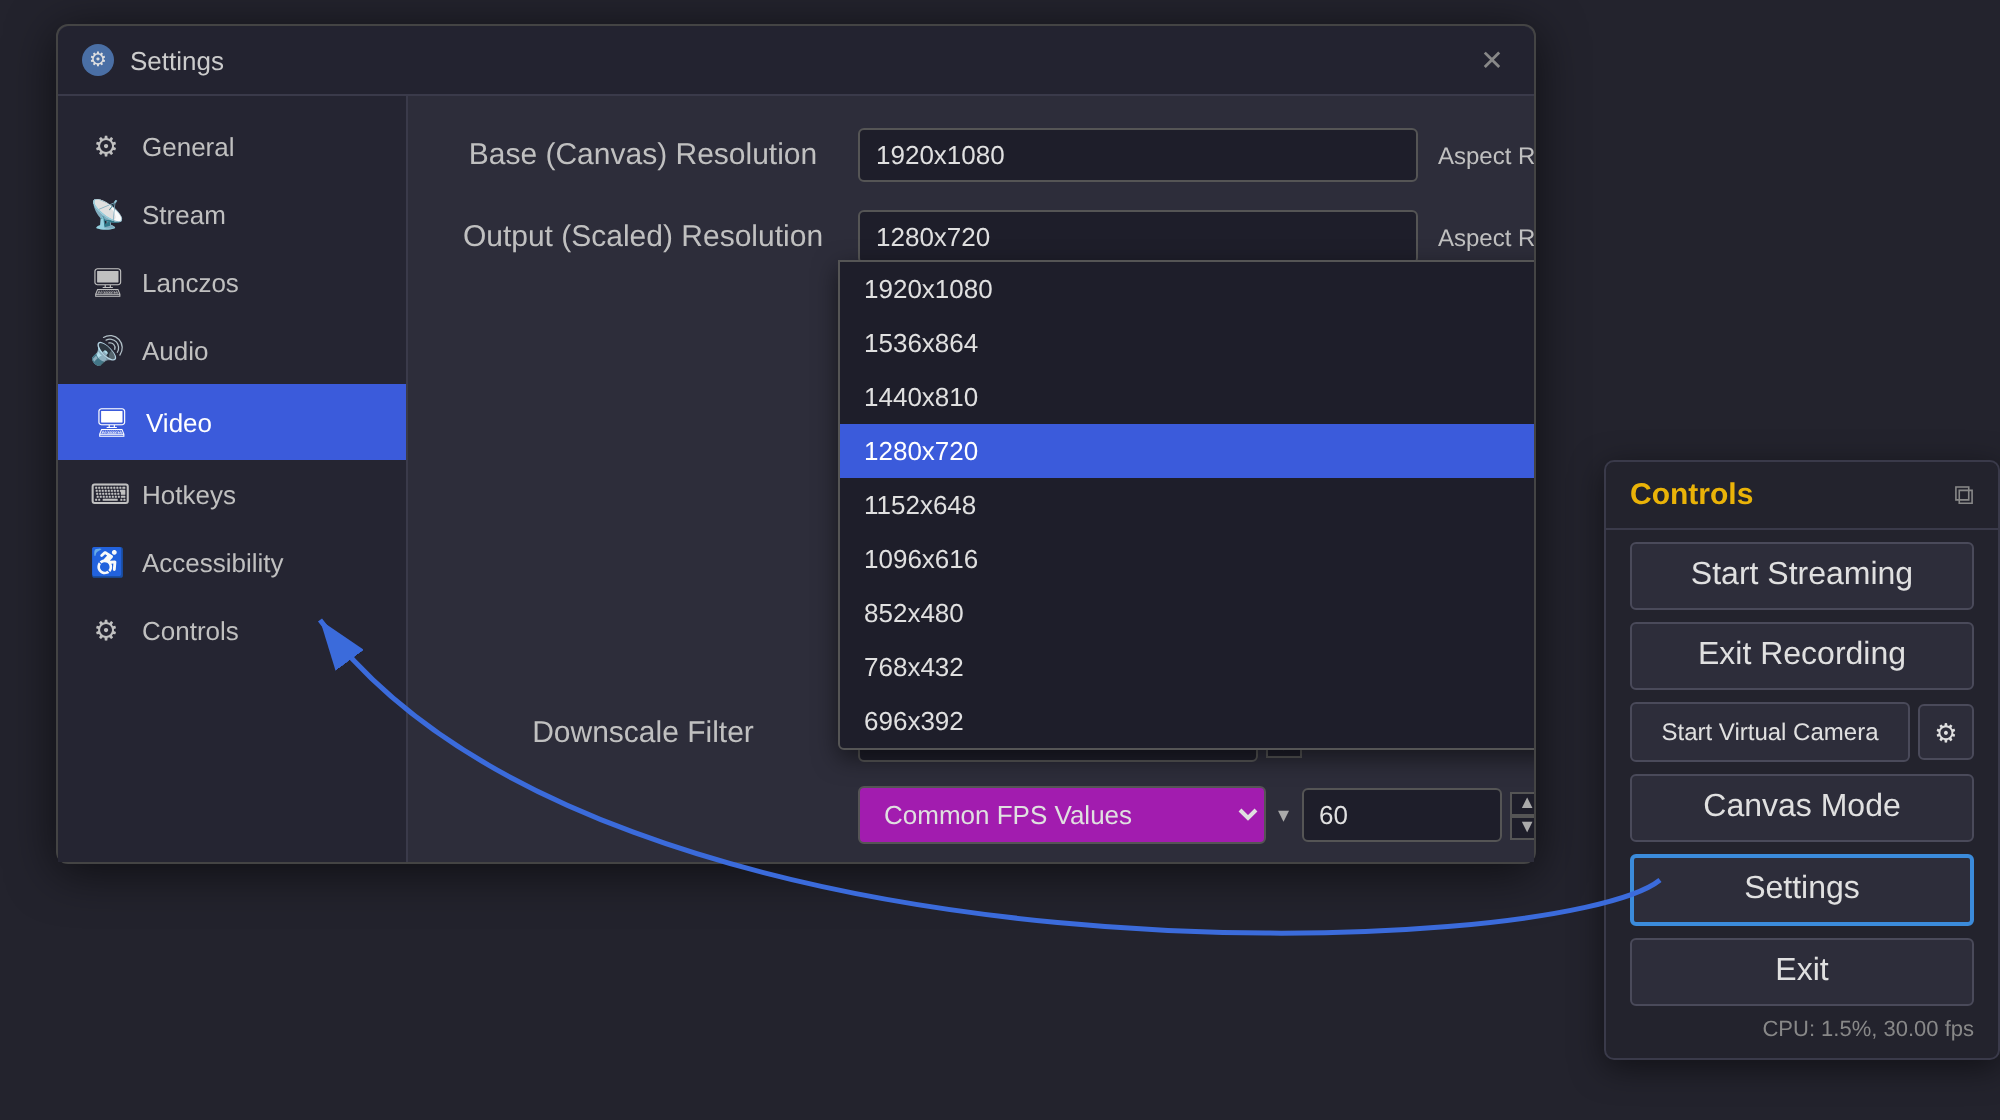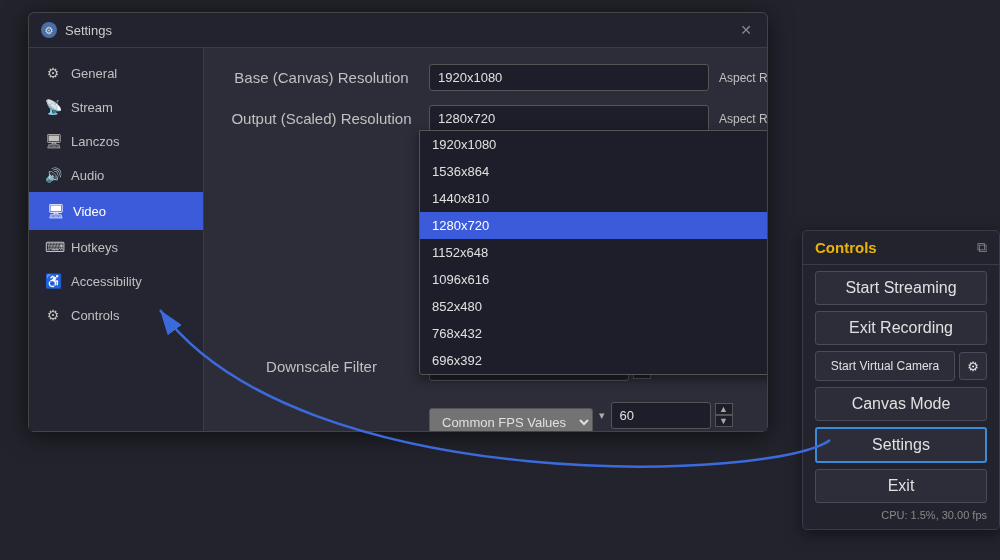--- a/index.html
+++ b/index.html
@@ -195,29 +195,28 @@
       color: #c0c0c0;
       font-size: 13px;
       flex-shrink: 0;
     }
     .fps-select-wrap {
       display: flex;
       align-items: center;
       gap: 6px;
     }
     .fps-select {
-      background: #737373;
+      background: #a21caf;
       border: 1px solid #555;
       color: #e0e0e0;
       padding: 5px 8px;
       border-radius: 3px;
       font-size: 13px;
-      width: 164px;
-      cursor: pointer;
-      margin-top: 15px;
+      width: 204px;
+      cursor: pointer;
     }
     .downscale-row {
       display: flex;
       align-items: center;
       margin-bottom: 8px;
       gap: 10px;
     }
 
     
     .controls-panel {

